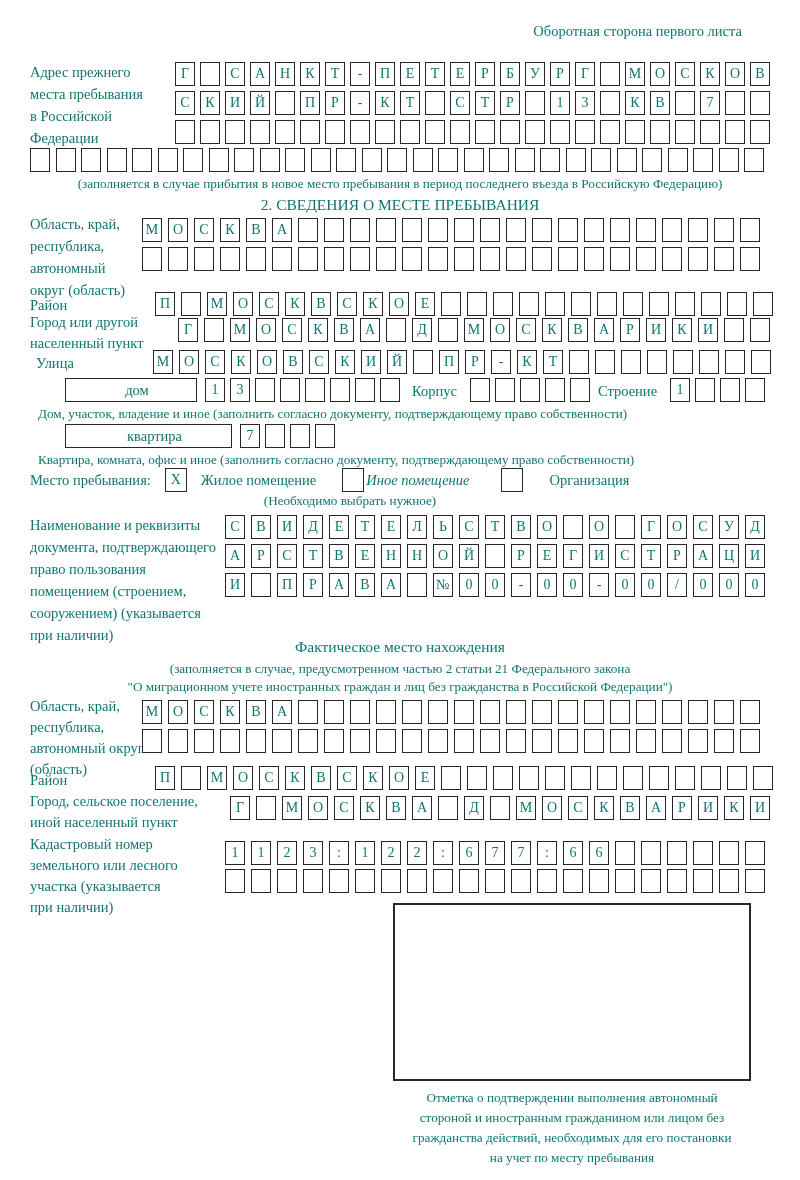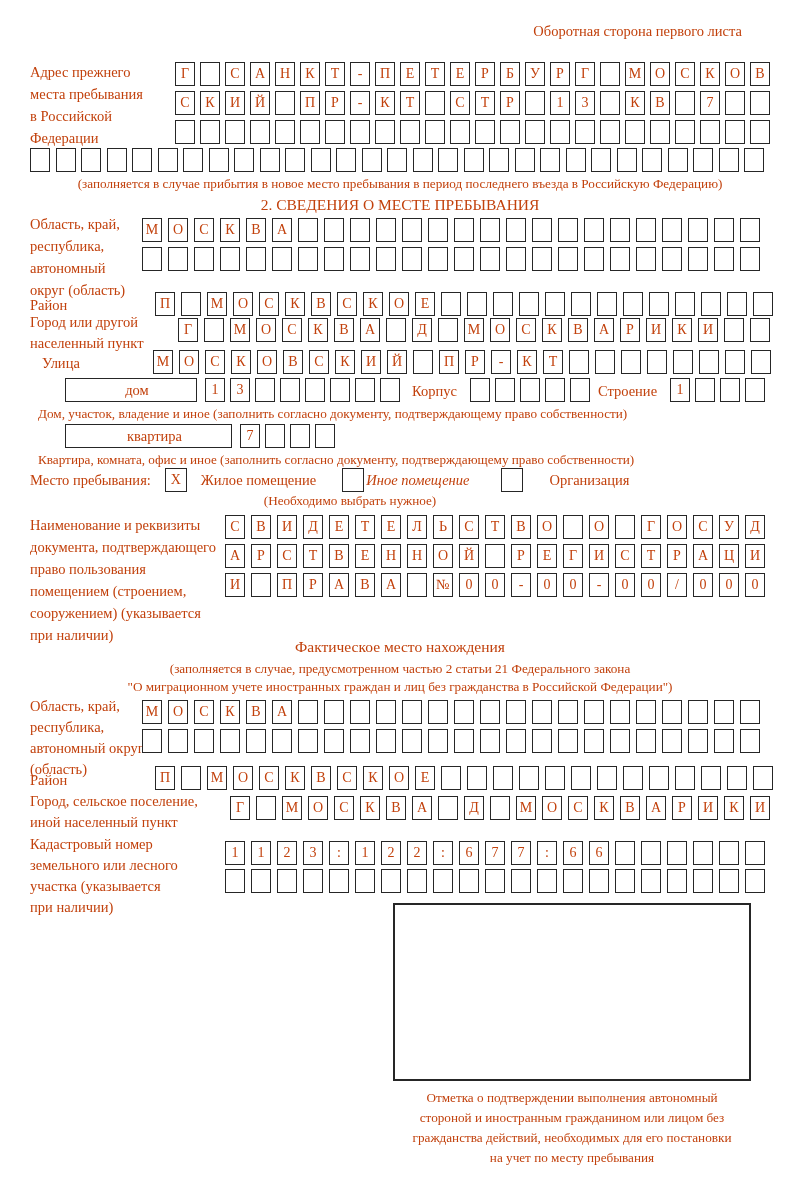--- a/index.html
+++ b/index.html
@@ -1,17 +1,17 @@
 <!DOCTYPE html>
 <html><head>
 <meta charset="utf-8">
 <style>
   html,body{margin:0;padding:0;background:#fff;}
   #page{position:relative;width:800px;height:1180px;background:#fff;
-        font-family:"Liberation Serif","DejaVu Serif",serif;color:#c2410c;overflow:hidden;}
+        font-family:"Liberation Serif","DejaVu Serif",serif;color:#0f766e;overflow:hidden;}
   .abs{position:absolute;}
   .lbl{font-size:14.5px;line-height:22px;}
   .cells{display:flex;gap:6px;}
   .cells.tight{gap:5px;}
   .cells.full{gap:5.5px;}
   .cell{box-sizing:border-box;width:20px;height:24px;border:1.6px solid #262626;
         display:flex;align-items:center;justify-content:center;
         font-size:14px;flex:0 0 auto;background:#fff;}
   .labelbox{box-sizing:border-box;height:24px;border:1.6px solid #262626;
         display:flex;align-items:center;justify-content:center;font-size:14.5px;padding-left:12px;}
@@ -258,21 +258,21 @@
       <span class="cell">В</span>
       <span class="cell">А</span>
       <span class="cell">Р</span>
       <span class="cell">И</span>
       <span class="cell">К</span>
       <span class="cell">И</span>
       <span class="cell"></span>
       <span class="cell"></span>
     </div>
 
-  <div class="abs lbl" style="top:352px;left:42px;text-align:center;">Улица</div>
+  <div class="abs lbl" style="top:352px;left:36px;text-align:center;">Улица</div>
   <div class="abs cells" style="top:350px;left:153px;">
       <span class="cell">М</span>
       <span class="cell">О</span>
       <span class="cell">С</span>
       <span class="cell">К</span>
       <span class="cell">О</span>
       <span class="cell">В</span>
       <span class="cell">С</span>
       <span class="cell">К</span>
       <span class="cell">И</span>

